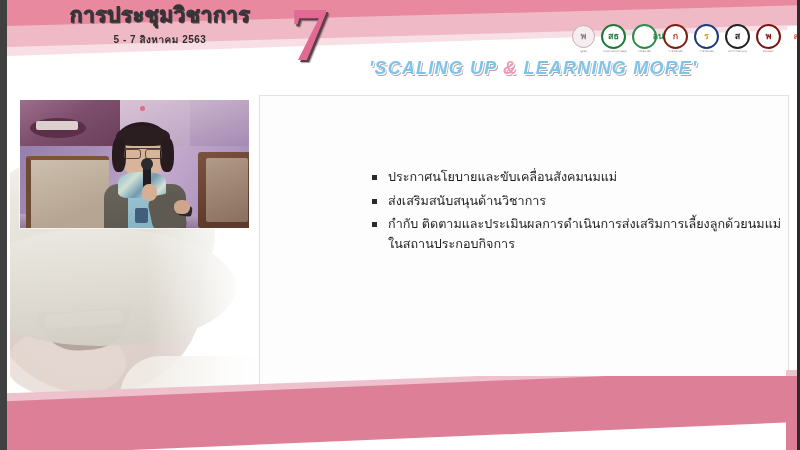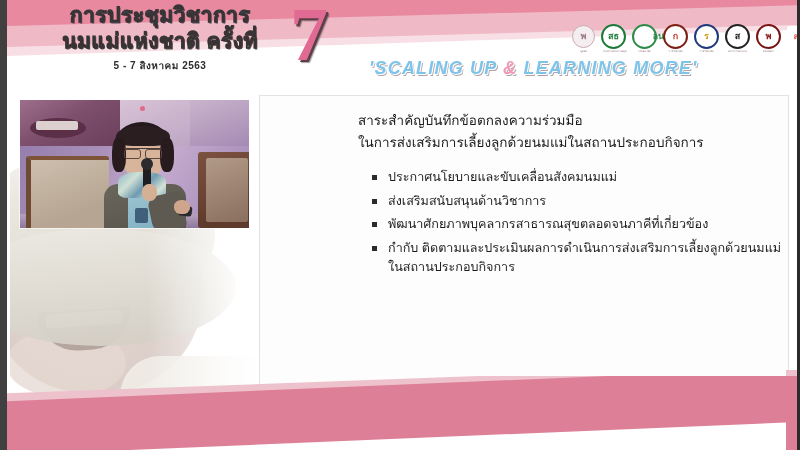--- a/index.html
+++ b/index.html
@@ -354,21 +354,20 @@
 <div id="slide">
 
   <div id="banner">
     <div class="band-dark"></div>
     <div class="band-mid"></div>
     <div class="band-light"></div>
     <div class="band-white"></div>
 
     <div id="title-block">
       <div class="th-line1">การประชุมวิชาการ</div>
-      <div class="th-line2">นมแม่แห่งชาติ ครั้งที่</div>
       <div class="th-date">5 - 7 สิงหาคม 2563</div>
     </div>
 
     <div id="numeral-seven">7</div>
 
     <div id="logo-row">
       <div class="logo lg-1">
         <span class="cap">พ</span>
         <span class="logo-caption">มูลนิธิ</span>
       </div>
@@ -452,42 +451,34 @@
         <div class="vt-arm"></div>
         <div class="vt-mic"></div>
         <div class="vt-mic-head"></div>
         <div class="vt-hand"></div>
         <div class="vt-clicker"></div>
         <div class="vt-hand2"></div>
       </div>
     </div>
 
     <div id="content-panel">
-      <div id="panel-heading">
-        <div>สาระสำคัญบันทึกข้อตกลงความร่วมมือ</div>
-        <div>ในการส่งเสริมการเลี้ยงลูกด้วยนมแม่ในสถานประกอบกิจการ</div>
-      </div>
       <ul id="bullet-list">
         <li>
           <span class="marker"></span>
           <span>ประกาศนโยบายและขับเคลื่อนสังคมนมแม่</span>
         </li>
         <li>
           <span class="marker"></span>
         </li>
         <li>
           <span class="marker"></span>
           <span>ส่งเสริมสนับสนุนด้านวิชาการ</span>
         </li>
         <li>
           <span class="marker"></span>
-          <span>พัฒนาศักยภาพบุคลากรสาธารณสุขตลอดจนภาคีที่เกี่ยวข้อง</span>
-        </li>
-        <li>
-          <span class="marker"></span>
           <span>กำกับ ติดตามและประเมินผลการดำเนินการส่งเสริมการเลี้ยงลูกด้วยนมแม่ในสถานประกอบกิจการ</span>
         </li>
       </ul>
     </div>
 
     <div id="right-pink-light"></div>
     <div id="right-pink"></div>
 
     <div id="ribbon">
       <div class="rib-light"></div>

